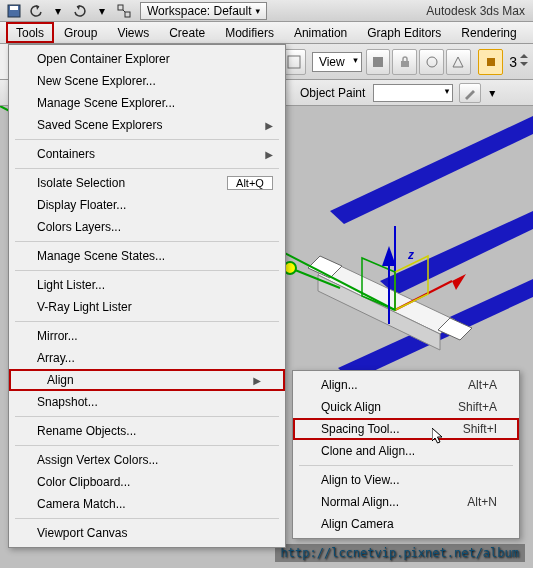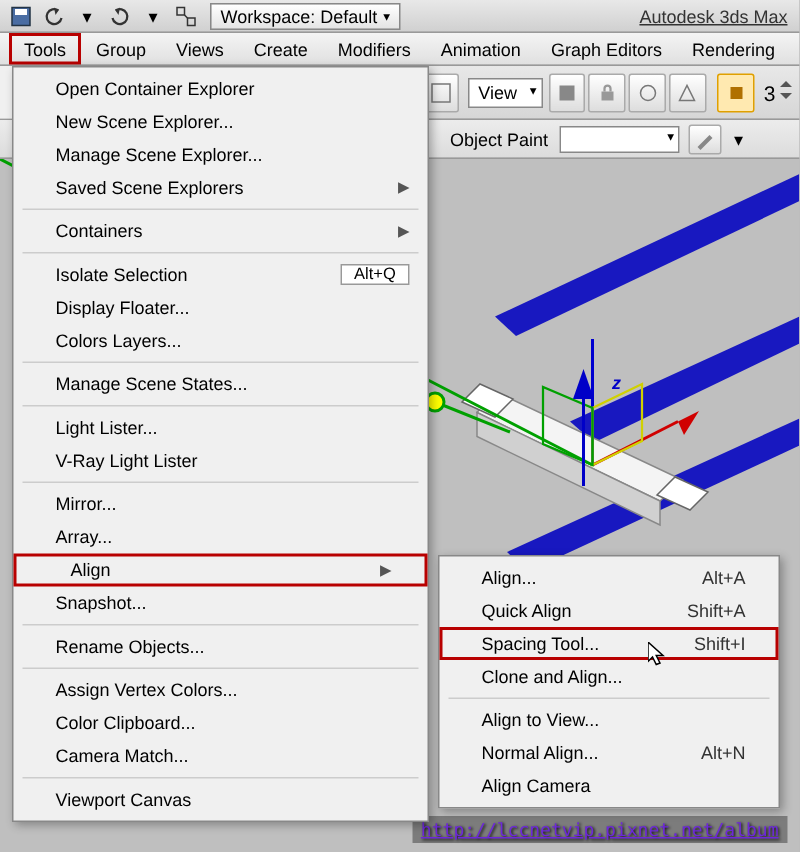--- a/index.html
+++ b/index.html
@@ -1,21 +1,21 @@
 <!DOCTYPE html>
 <html><head>
 <meta charset="utf-8">
 <style>
 * { margin: 0; padding: 0; box-sizing: border-box; font-family: "Segoe UI", Tahoma, sans-serif; font-size: 12px; }
 body { background: #bbb; width: 533px; height: 568px; overflow: hidden; position: relative; }
 
 .titlebar { height: 22px; background: linear-gradient(#e8e8e8,#d0d0d0); display: flex; align-items: center; padding: 0 4px; border-bottom: 1px solid #999; }
 .qat-btn { width: 20px; height: 18px; display: flex; align-items: center; justify-content: center; margin-right: 2px; border: 1px solid transparent; }
 .ws { border: 1px solid #888; background: linear-gradient(#fff,#e4e4e4); padding: 1px 6px; margin-left: 4px; display: flex; align-items: center; }
-.title-text { margin-left: auto; margin-right: 4px; color: #333; text-decoration: underline; }
+.title-text { margin-left: auto; margin-right: 4px; color: #333; }
 
 .menubar { height: 22px; background: linear-gradient(#f4f4f4,#e0e0e0); display: flex; align-items: stretch; border-bottom: 1px solid #999; padding-left: 6px; }
 .menu-item { padding: 3px 10px; display: flex; align-items: center; }
 .menu-item.active { border: 2px solid #b80000; padding: 1px 8px; }
 
 .toolbar2 { height: 36px; background: linear-gradient(#e8e8e8,#d6d6d6); display: flex; align-items: center; padding: 0 4px; border-bottom: 1px solid #999; }
 .tbtn { width: 26px; height: 26px; border: 1px solid #aaa; background: linear-gradient(#fff,#ddd); margin-right: 2px; display: flex; align-items: center; justify-content: center; border-radius: 2px; }
 .tbtn.active { border: 1px solid #e0a000; background: #ffe9b0; }
 .view-dd { border: 1px solid #888; background: #fff; padding: 2px 16px 2px 6px; margin: 0 4px; position: relative; }
 .view-dd::after { content:"▾"; position:absolute; right:3px; top:2px; font-size:9px;}
@@ -34,21 +34,21 @@
 .dd-sep { height: 1px; background: #ccc; margin: 3px 6px; }
 .dd-short { display: inline-block; width: 46px; border: 1px solid #999; background: #fff; text-align: center; font-size: 11px; padding: 0 2px; }
 
 .submenu { position: absolute; left: 292px; top: 370px; width: 228px; background: #f0f0f0; border: 1px solid #888; box-shadow: 2px 2px 6px rgba(0,0,0,.3); padding: 3px 0; z-index: 20; }
 .sm-item { padding: 4px 22px 4px 28px; display: flex; justify-content: space-between; align-items: center; }
 .sm-item.hl { border: 2px solid #b80000; padding: 2px 20px 2px 26px; }
 .sm-short { color: #333; text-align: right; }
 
 .cursor { position: absolute; left: 432px; top: 428px; z-index: 30; width: 14px; height: 18px; }
 
-.watermark { position: absolute; bottom: 6px; right: 8px; color: #6d28d9; font-family: monospace; font-size: 12px; text-shadow: 1px 1px 2px #000; z-index: 5; background: rgba(0,0,0,0.35); padding: 2px 6px; text-decoration: underline; }
+.watermark { position: absolute; bottom: 6px; right: 8px; color: #0c4a6e; font-family: monospace; font-size: 12px; text-shadow: 1px 1px 2px #000; z-index: 5; background: rgba(0,0,0,0.35); padding: 2px 6px; }
 
 .axis-z { position: absolute; left: 382px; top: 140px; }
 .axis-z .line { width: 2px; height: 58px; background: #0000c8; margin-left: 6px; }
 .axis-z .head { width: 0; height: 0; border-left: 7px solid transparent; border-right: 7px solid transparent; border-bottom: 20px solid #0000c8; }
 .z-label { position: absolute; left: 408px; top: 142px; color: #0000c8; font-style: italic; font-weight: bold; }
 
 .red-arrow { position: absolute; left: 420px; top: 310px; transform: rotate(-30deg); }
 .red-arrow .line { width: 50px; height: 3px; background: #c00000; }
 .red-arrow .head { position: absolute; right: -2px; top: -7px; width: 0; height: 0; border-top: 9px solid transparent; border-bottom: 9px solid transparent; border-left: 16px solid #c00000; }
 

